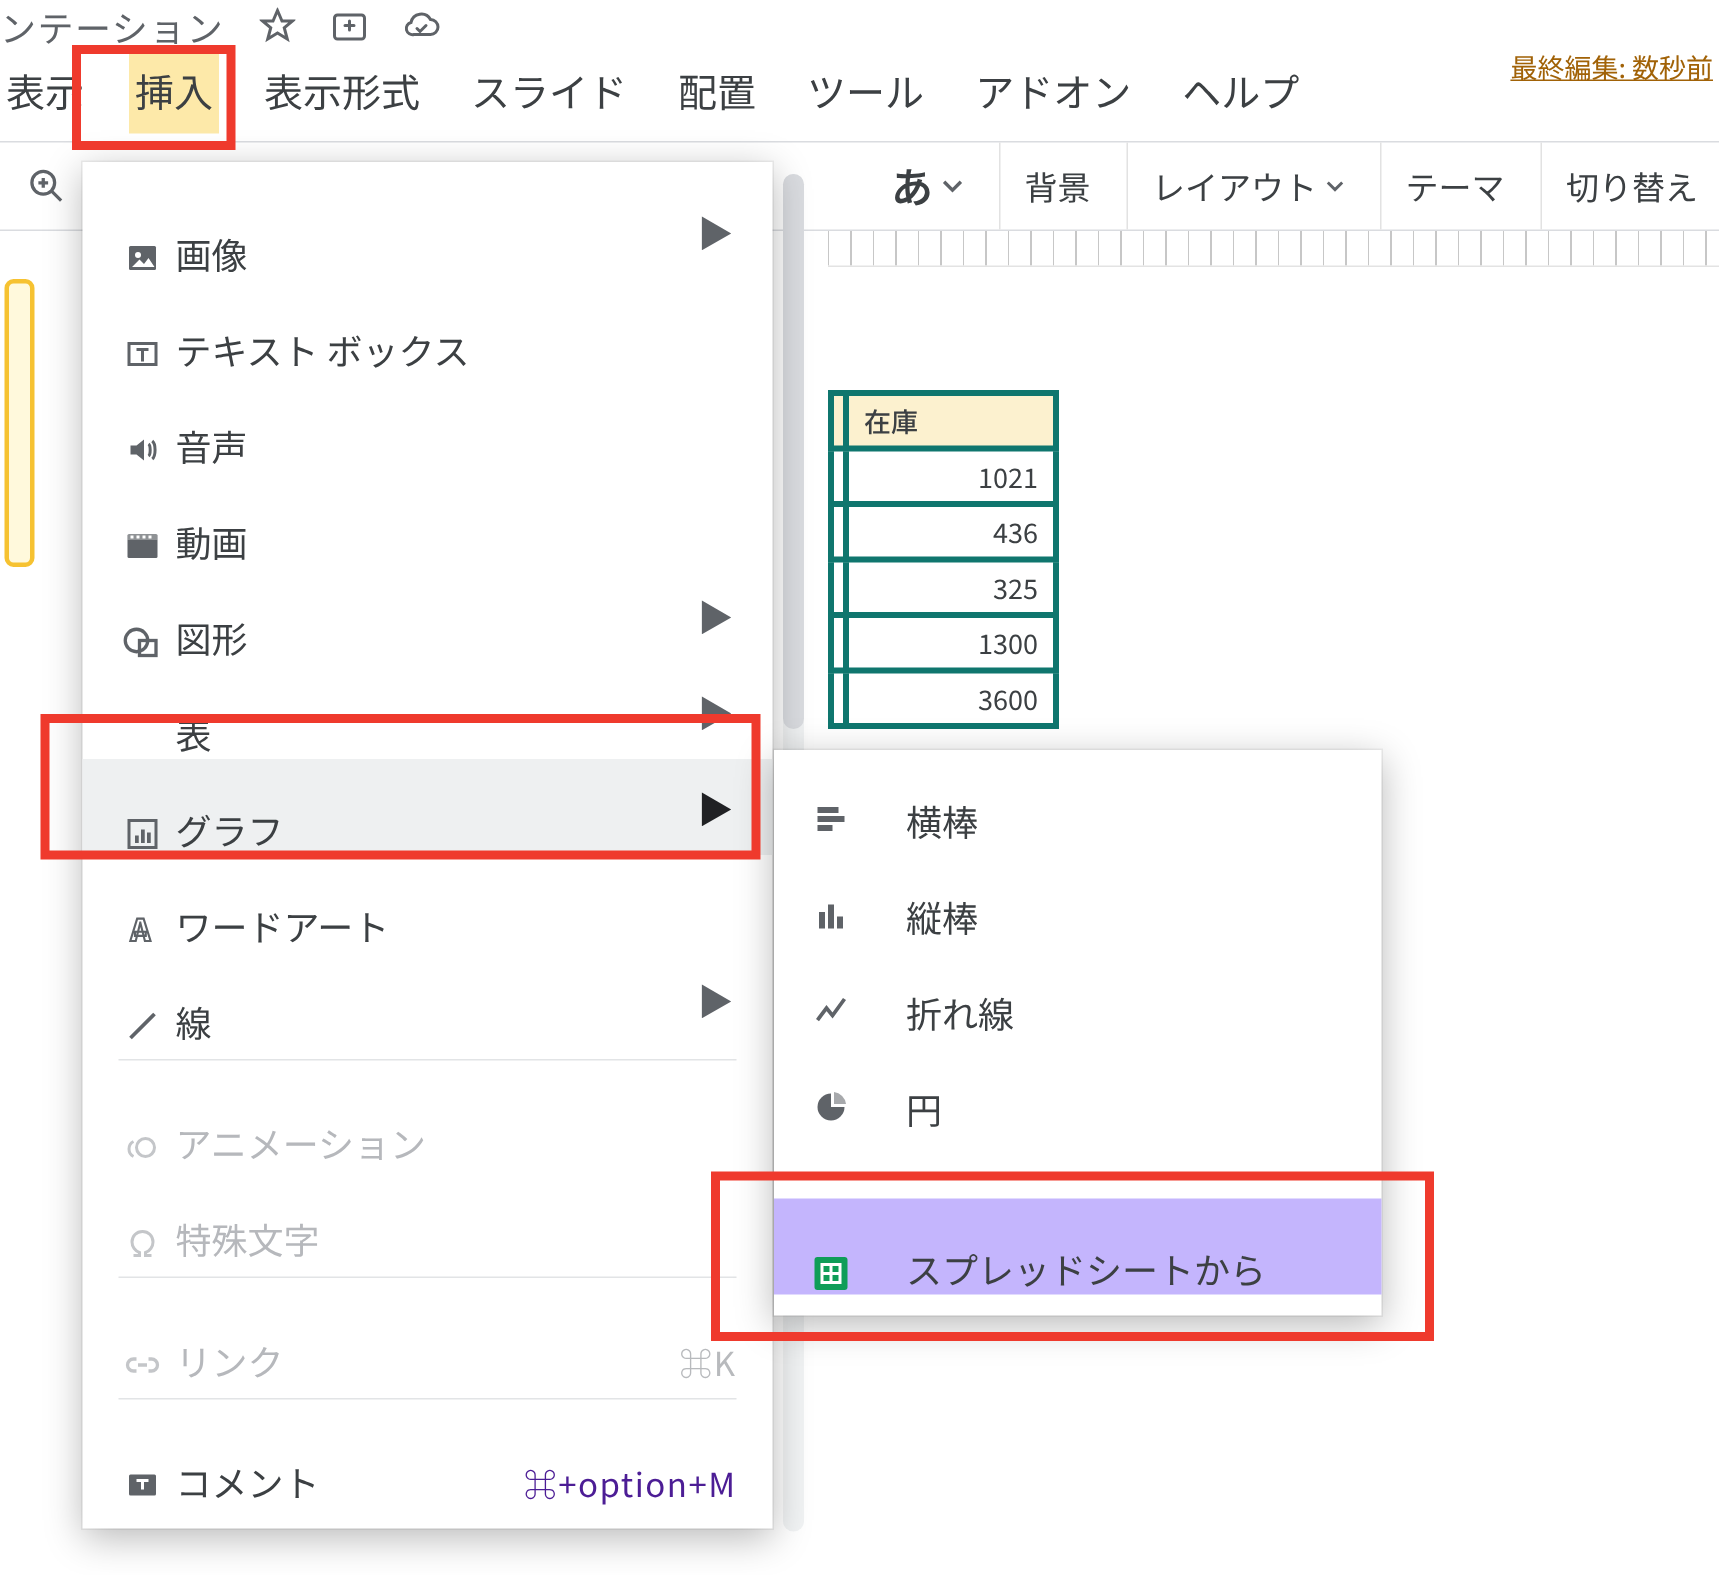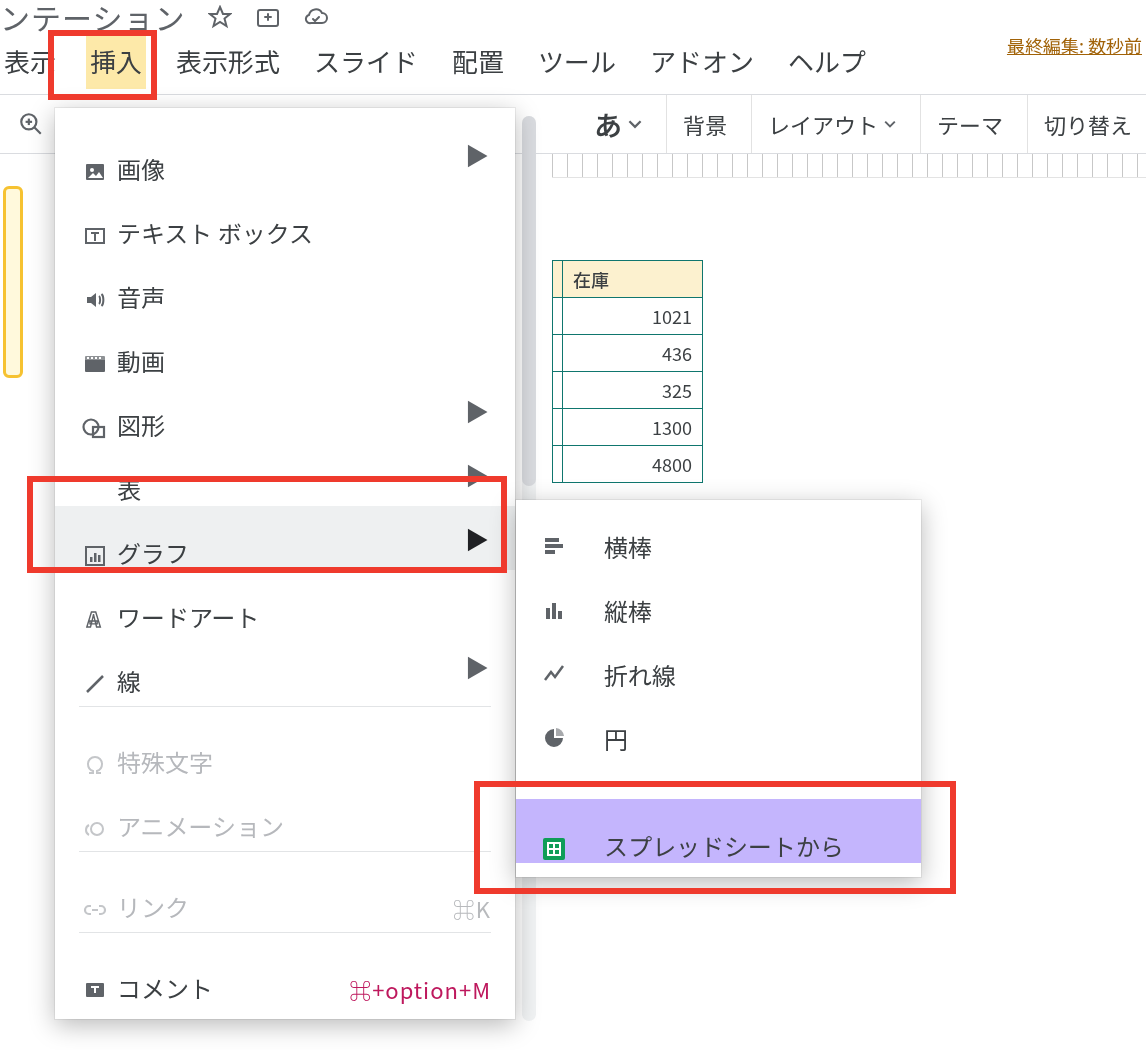--- a/index.html
+++ b/index.html
@@ -11,21 +11,21 @@
     width: 1146px;
     height: 1050px;
     overflow: hidden;
     position: relative;
   }
   .titlebar {
     display: flex;
     align-items: center;
     padding: 2px 0 0 0;
     height: 32px;
-    font-size: 30px;
+    font-size: 24px;
     color: #5f6368;
     gap: 18px;
   }
   .title-fragment { letter-spacing: 1px; }
   .title-icons { display: flex; gap: 22px; margin-left: 4px; }
   .title-icons .ic { width: 26px; height: 26px; display:flex; align-items:center; justify-content:center; color:#5f6368; }
   .menubar {
     display: flex;
     align-items: flex-start;
     height: 62px;
@@ -132,21 +132,21 @@
   .canvas {
     position:absolute; left:552px; top:178px; right:0; bottom:0;
     background:#fff;
   }
   .bg-table {
     position:absolute; left:0; top:82px;
     border-collapse: collapse;
     font-size: 18px;
   }
   .bg-table th, .bg-table td {
-    border:1px solid #0f766e;
+    border:4px solid #0f766e;
     height:37px;
     padding:0 10px;
     text-align:left;
     background:#fff;
     margin-left:47px;
   }
   .bg-table th { background:#fcf1cf; font-weight:500; }
   .bg-table .num { text-align:right; width:140px; }
   .bg-table .stub { width:10px; padding:0; }
   
@@ -258,21 +258,21 @@
     <tr>
           <td class="stub"></td>
           <td class="num">325</td>
         </tr>
     <tr>
           <td class="stub"></td>
           <td class="num">1300</td>
         </tr>
     <tr>
           <td class="stub"></td>
-          <td class="num">4800</td>
+          <td class="num">3600</td>
         </tr>
   </tbody>
     </table>
 </div>
 
 <div class="scroll-stub"></div>
 <div class="scroll-thumb"></div>
 
 <div class="dropdown insert-menu">
   <div class="dd-item">
@@ -358,54 +358,54 @@
           <line x1="4" y1="20" x2="20" y2="4"></line>
         </svg>
       </span>
     <span>線</span>
     <span class="arrow">▶</span>
   </div>
   <div class="dd-sep"></div>
   <div class="dd-item disabled">
     <span class="dd-icon">
         <svg width="24" height="24" viewBox="0 0 24 24" fill="none" stroke="currentColor" stroke-width="2">
-          <path d="M6 20h4v-2c-3-1-5-4-5-7 0-4 3-7 7-7s7 3 7 7c0 3-2 6-5 7v2h4"></path>
-        </svg>
-      </span>
-    <span>特殊文字</span>
-  </div>
-  <div class="dd-item disabled">
-    <span class="dd-icon">
-        <svg width="24" height="24" viewBox="0 0 24 24" fill="none" stroke="currentColor" stroke-width="2">
           <circle cx="14" cy="12" r="6"></circle>
           <path d="M6 8c-2 1-3 3-3 5s1 4 3 5"></path>
         </svg>
       </span>
     <span>アニメーション</span>
+  </div>
+  <div class="dd-item disabled">
+    <span class="dd-icon">
+        <svg width="24" height="24" viewBox="0 0 24 24" fill="none" stroke="currentColor" stroke-width="2">
+          <path d="M6 20h4v-2c-3-1-5-4-5-7 0-4 3-7 7-7s7 3 7 7c0 3-2 6-5 7v2h4"></path>
+        </svg>
+      </span>
+    <span>特殊文字</span>
   </div>
   <div class="dd-sep"></div>
   <div class="dd-item disabled">
     <span class="dd-icon">
         <svg width="24" height="24" viewBox="0 0 24 24" fill="none" stroke="currentColor" stroke-width="2.2">
           <path d="M9 12h6M8 8H6a4 4 0 0 0 0 8h2M16 8h2a4 4 0 0 1 0 8h-2"></path>
         </svg>
       </span>
     <span>リンク</span>
     <span class="shortcut">⌘K</span>
   </div>
   <div class="dd-sep"></div>
   <div class="dd-item">
     <span class="dd-icon">
         <svg width="24" height="24" viewBox="0 0 24 24" fill="#5f6368">
           <rect x="3" y="4" width="18" height="14" rx="1"></rect>
           <path d="M8 8h8M12 8v6" stroke="#fff" stroke-width="2"></path>
         </svg>
       </span>
     <span>コメント</span>
-    <span class="shortcut" style="color:#be185d;">⌘+option+M</span>
+    <span class="shortcut" style="color:#4c1d95;">⌘+option+M</span>
   </div>
 </div>
 
 <div class="dropdown chart-submenu">
   <div class="sub-item">
     <span class="sub-icon">
         <svg width="24" height="22" viewBox="0 0 24 22" fill="#5f6368">
           <rect x="3" y="3" width="14" height="4"></rect>
           <rect x="3" y="9" width="18" height="4"></rect>
           <rect x="3" y="15" width="10" height="4"></rect>

